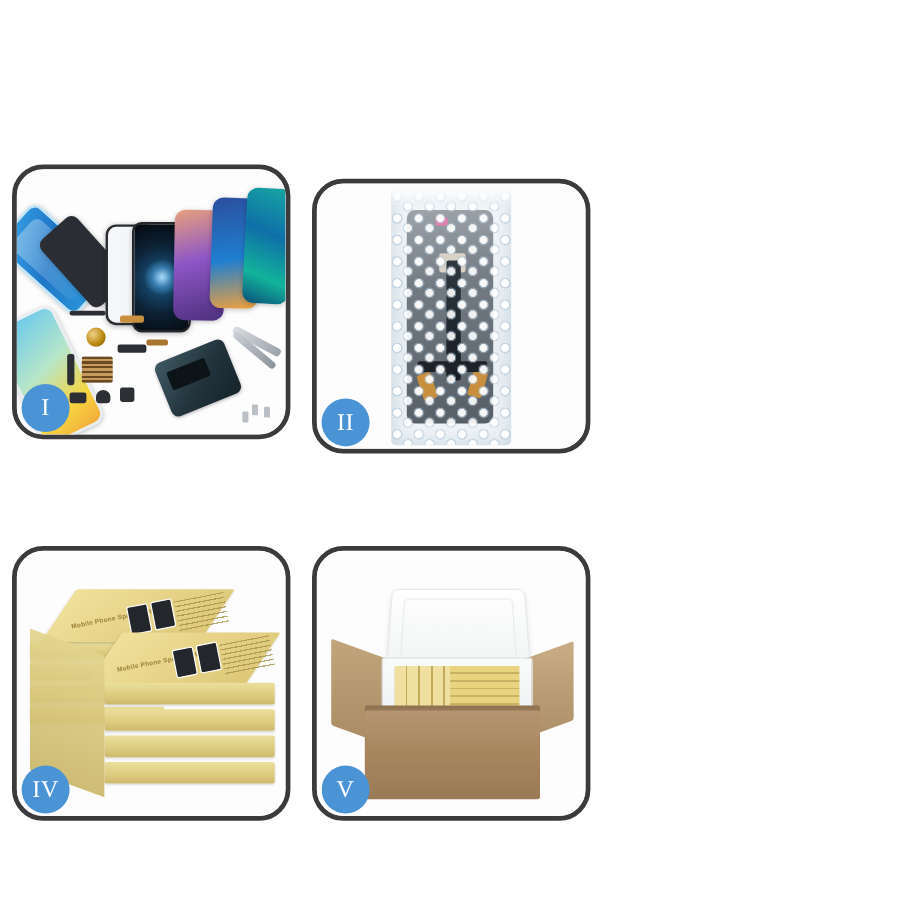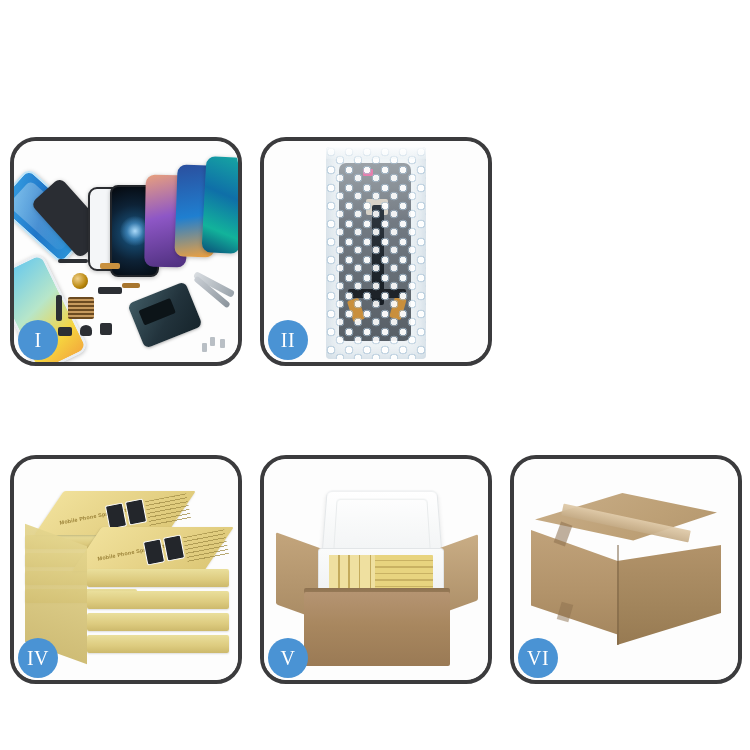--- a/index.html
+++ b/index.html
@@ -25,21 +25,21 @@
   }
 
   
   .grid{position:absolute;left:10px;top:137px;width:732px;height:550px;}
   .panel{
     position:absolute;width:232px;height:229px;
     border:4px solid #3b3b3d;border-radius:26px;
     background:#ffffff;box-sizing:border-box;overflow:hidden;
   }
   .p1{left:0;top:0;}
-  .p2{left:250px;top:0;}
+  .p2{left:250px;top:12px;}
   .p3{left:500px;top:0;}
   .p4{left:0;top:318px;}
   .p5{left:250px;top:318px;}
   .p6{left:500px;top:318px;}
 
   .scene{position:absolute;left:0;top:0;right:0;bottom:0;overflow:hidden;
          border-radius:22px;background:#fdfdfd;}
 
   
   .badge{
@@ -318,29 +318,15 @@
             <div class="yellowStack"></div>
             <div class="yellowStack2"></div>
           </div>
           <div class="cartonRim"></div>
           <div class="cartonBody"></div>
         </div>
       </div>
       <div class="badge">V</div>
     </div>
 
-    <div class="panel p6">
-      <div class="scene">
-        <div class="sealed">
-          <div class="sealTop"></div>
-          <div class="sealTape"></div>
-          <div class="sealFrontL"></div>
-          <div class="sealFrontR"></div>
-          <div class="sealEdge"></div>
-          <div class="sealSeamT"></div>
-          <div class="sealSeamB"></div>
-        </div>
-      </div>
-      <div class="badge">VI</div>
-    </div>
 
   </div>
 </div>
 
 </body></html>

